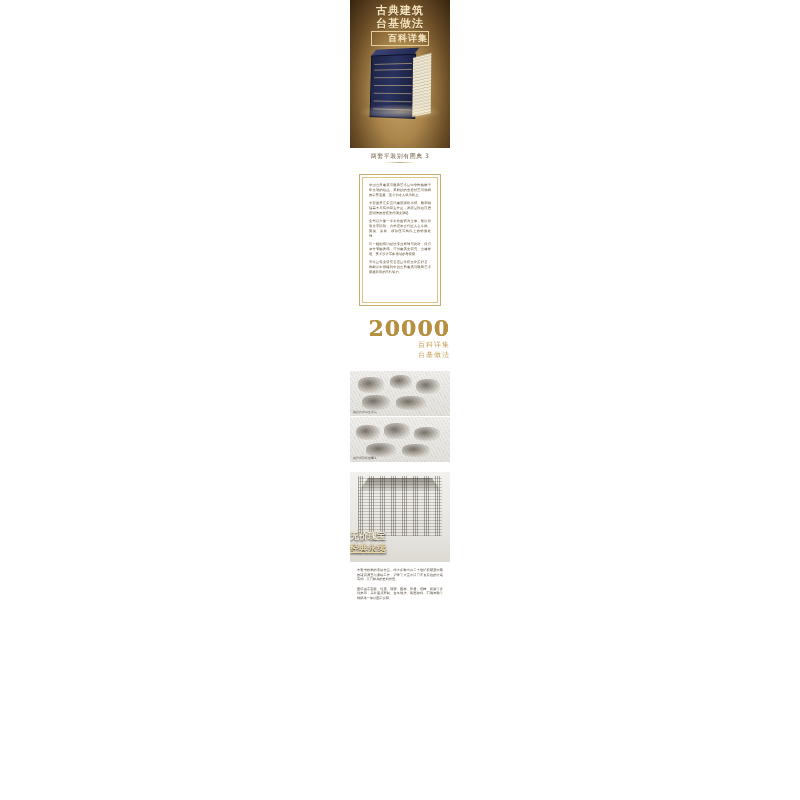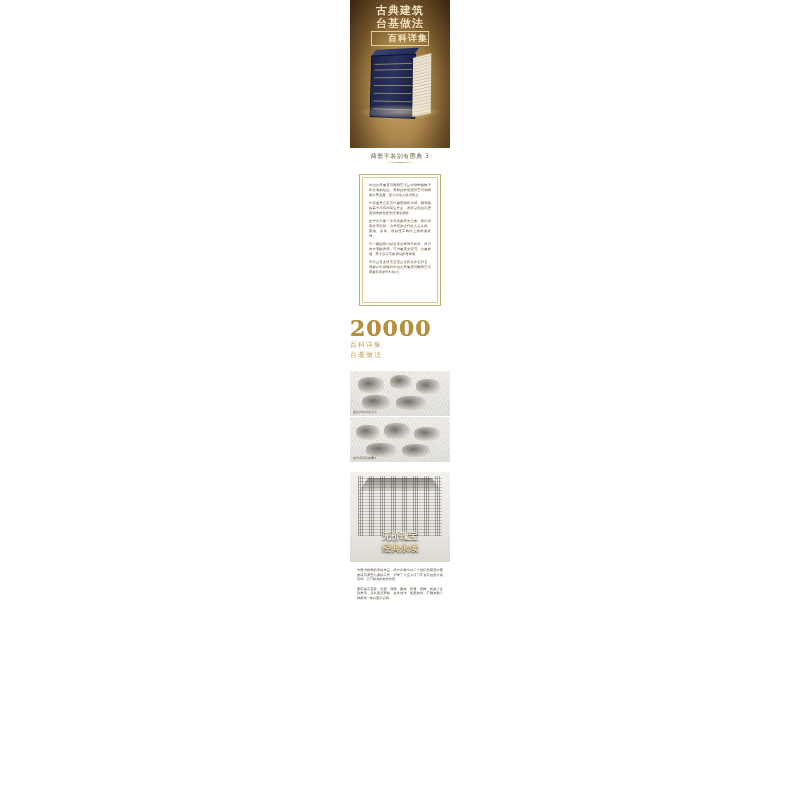--- a/index.html
+++ b/index.html
@@ -186,21 +186,21 @@
     color: #5d4a2c;
     text-align: justify;
   }
 
   
   .number-band {
     position: relative;
     width: 100px;
     height: 60px;
     background: #ffffff;
-    text-align: left;
+    text-align: right;
     padding-top: 6px;
     box-sizing: border-box;
   }
   .big-number {
     font-family: "DejaVu Serif", serif;
     font-size: 22px;
     font-weight: bold;
     letter-spacing: 1px;
     background: linear-gradient(180deg, #e2c489 0%, #b58b45 55%, #8e6626 100%);
     -webkit-background-clip: text;
@@ -303,29 +303,29 @@
   .arch-band .roof {
     position: absolute;
     left: 10px; right: 10px; top: 6px; height: 12px;
     background: linear-gradient(180deg, rgba(60,54,44,0.5), rgba(60,54,44,0.15));
     clip-path: polygon(0% 100%, 10% 0%, 90% 0%, 100% 100%);
   }
   .arch-title {
     position: absolute;
     left: 0; right: 0;
     top: 58px;
-    text-align: center;
+    text-align: left;
     font-family: "DejaVu Sans", sans-serif;
     font-weight: bold;
     font-size: 9px;
     line-height: 12px;
     color: #f6ead0;
     text-shadow: 0 1px 2px rgba(0,0,0,0.85);
   }
-  .arch-title .t2 { color: #ecd7a5; }
+  .arch-title .t2 { color: #ecd7a5; text-decoration: underline; }
 
   
   .body-band {
     position: relative;
     width: 100px;
     background: #ffffff;
     padding: 6px 7px 4px 7px;
     box-sizing: border-box;
   }
   .body-band p {

